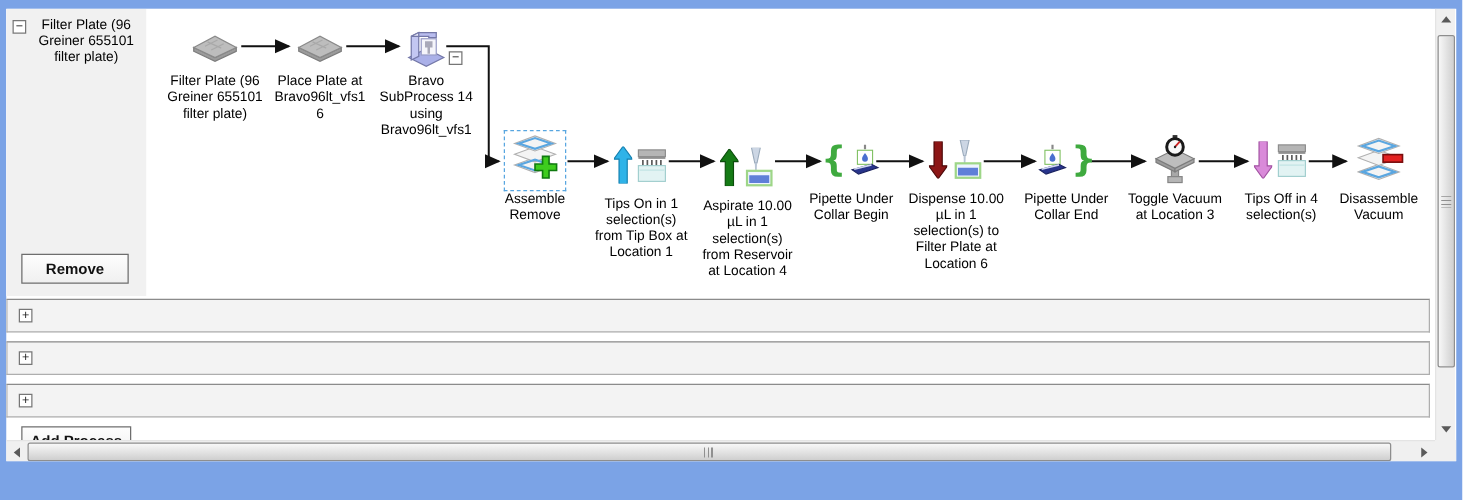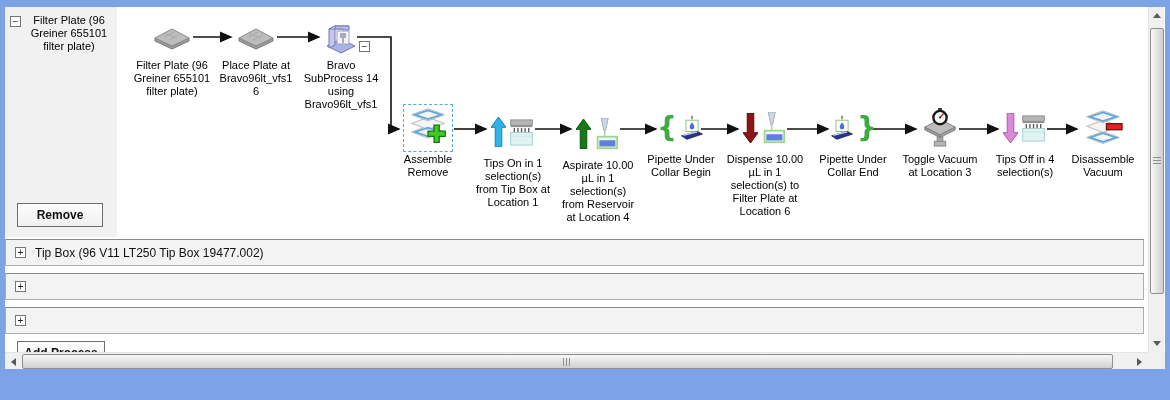--- a/index.html
+++ b/index.html
@@ -352,21 +352,20 @@
               <use href="#sym-stack-minus"></use>
             </svg>
           </div>
         <div class="lbl">Disassemble
 Vacuum</div>
       </div>
     </div>
 
     <div class="proc-row" style="top:232px">
       <span class="expand-box">+</span>
-      <span class="row-label">Tip Box (96 V11 LT250 Tip Box 19477.002)</span>
     </div>
     <div class="proc-row" style="top:266px">
       <span class="expand-box">+</span>
     </div>
     <div class="proc-row" style="top:300px">
       <span class="expand-box">+</span>
     </div>
 
     <button class="win-btn add-btn">Add Process</button>
 

